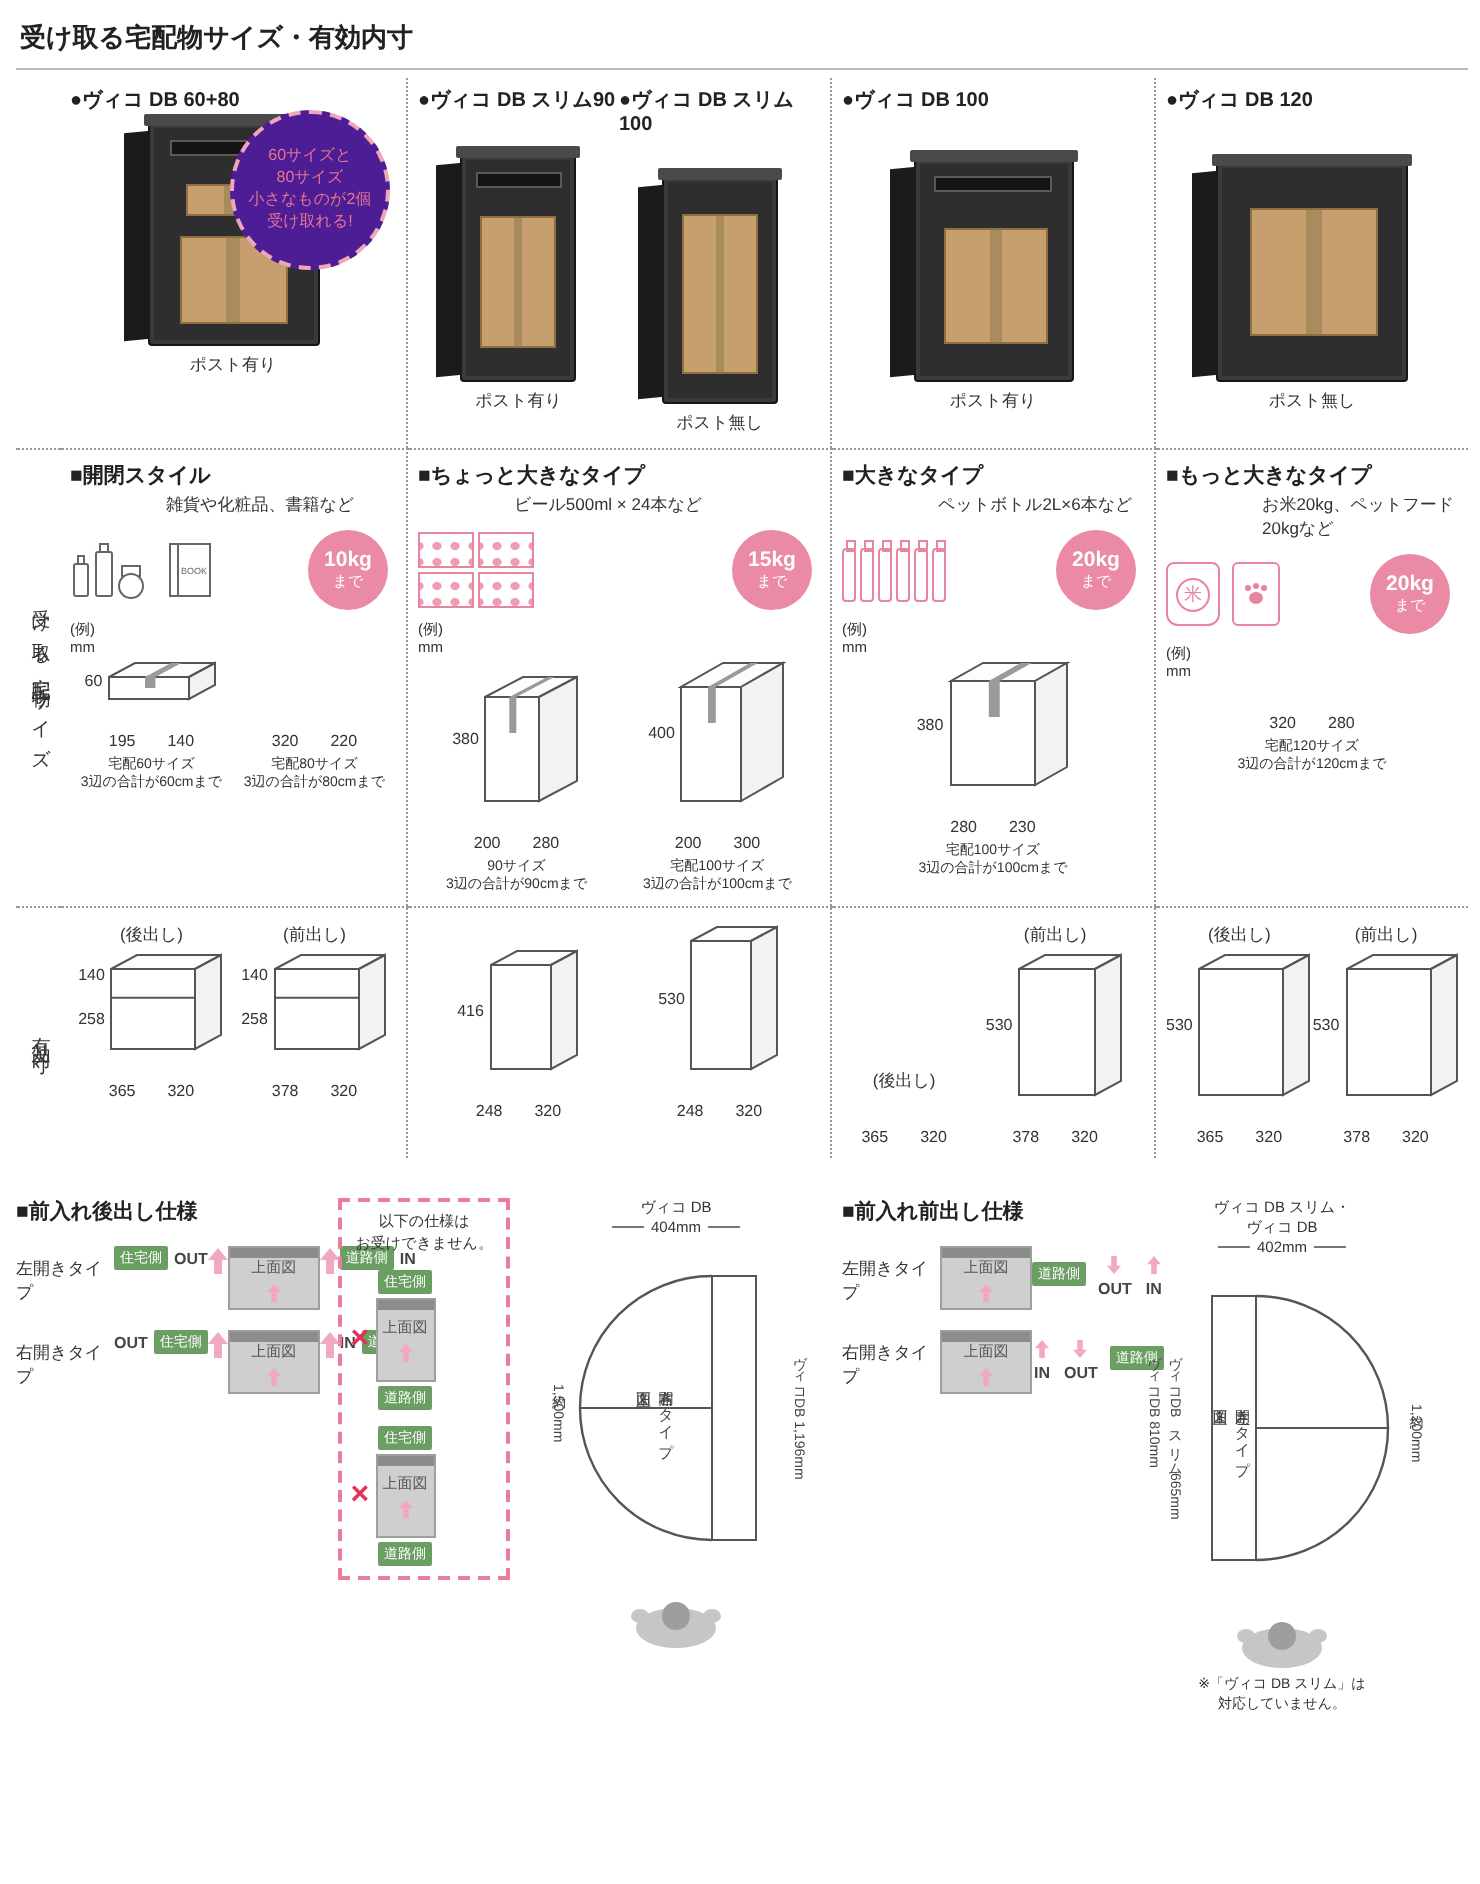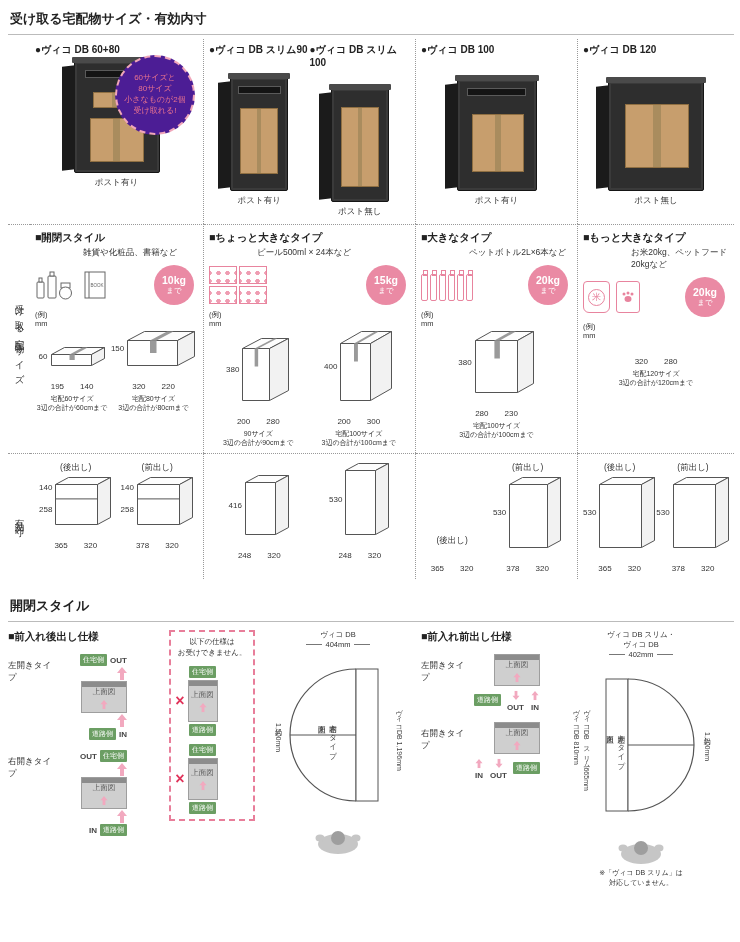--- a/index.html
+++ b/index.html
@@ -65,21 +65,21 @@
 .petbag { width:24px; height:32px; border:1.3px solid #e8849e; border-radius:3px; display:flex; align-items:center; justify-content:center; }
 
 
 .sec2 { margin-top:16px; }
 .s2-body { display:flex; gap:8px; padding-top:4px; }
 .spec-col { width:140px; }
 .spec-col.front { width:126px; }
 .spec-title { font-size:10.5px; font-weight:bold; color:#222; }
 .spec-item { display:flex; gap:5px; margin-top:10px; }
 .type-name { font-size:8.5px; width:44px; line-height:1.35; padding-top:6px; }
-.flow { display:flex; flex-direction:column; align-items:flex-end; width:70px; }
+.flow { display:flex; flex-direction:row; align-items:flex-start; width:70px; }
 .flow-row { display:flex; align-items:center; gap:3px; font-size:8px; }
 .flow-row.mirror { flex-direction:row-reverse; }
 .gtag { background:#6b9e63; color:#fff; font-size:7px; padding:1px 3px; border-radius:1px; white-space:nowrap; }
 .io { font-size:8px; font-weight:bold; color:#444; }
 .pa { position:relative; width:10px; height:13px; margin:1px 0; flex:none; }
 .pa::before { content:''; position:absolute; left:3px; top:5px; width:4px; height:8px; background:#f2a9bf; }
 .pa::after { content:''; position:absolute; left:0; top:0; border-left:5px solid transparent; border-right:5px solid transparent; border-bottom:6px solid #f2a9bf; }
 .pa.down { transform:rotate(180deg); }
 .pa.tiny { transform:scale(0.7); }
 .pa.tiny.down { transform:scale(0.7) rotate(180deg); }
@@ -236,30 +236,20 @@
                 </svg>
               </div>
           <div class="fig-bot">
                 <span>195</span>
                 <span>140</span>
               </div>
           <div class="fig-cap">宅配60サイズ
 3辺の合計が60cmまで</div>
         </div>
         <div class="dimfig">
-          <div class="fig-top">
-                <span class="dim">150</span>
-                <svg class="isobox" viewBox="0 0 70 37" width="70" height="37">
-                  <polygon points="18.5,1.5 68.5,1.5 51.5,10.5 1.5,10.5" fill="#fdfdfd" stroke="#555" stroke-width="1"></polygon>
-                  <polygon points="51.5,10.5 68.5,1.5 68.5,26.5 51.5,35.5" fill="#f2f2f2" stroke="#555" stroke-width="1"></polygon>
-                  <polygon points="1.5,10.5 51.5,10.5 51.5,35.5 1.5,35.5" fill="#fff" stroke="#555" stroke-width="1"></polygon>
-                  <polygon points="41,1.5 47.5,1.5 30.5,10.5 24,10.5" fill="#9a9a9a"></polygon>
-                  <rect x="24" y="10.5" width="6.5" height="12.5" fill="#9a9a9a"></rect>
-                </svg>
-              </div>
           <div class="fig-bot">
                 <span>320</span>
                 <span>220</span>
               </div>
           <div class="fig-cap">宅配80サイズ
 3辺の合計が80cmまで</div>
         </div>
       </div>
     </div>
 
@@ -540,21 +530,20 @@
                 <span>320</span>
               </div>
         </div>
       </div>
     </div>
   </div>
 
 </section>
 
 <section class="sec2">
-  <div class="sec-title">開閉スタイル</div>
 
   <div class="s2-body">
 
     <div class="spec-col">
       <div class="spec-title">■前入れ後出し仕様</div>
 
       <div class="spec-item">
         <div class="type-name">左開きタイプ</div>
         <div class="flow">
           <div class="flow-row">

